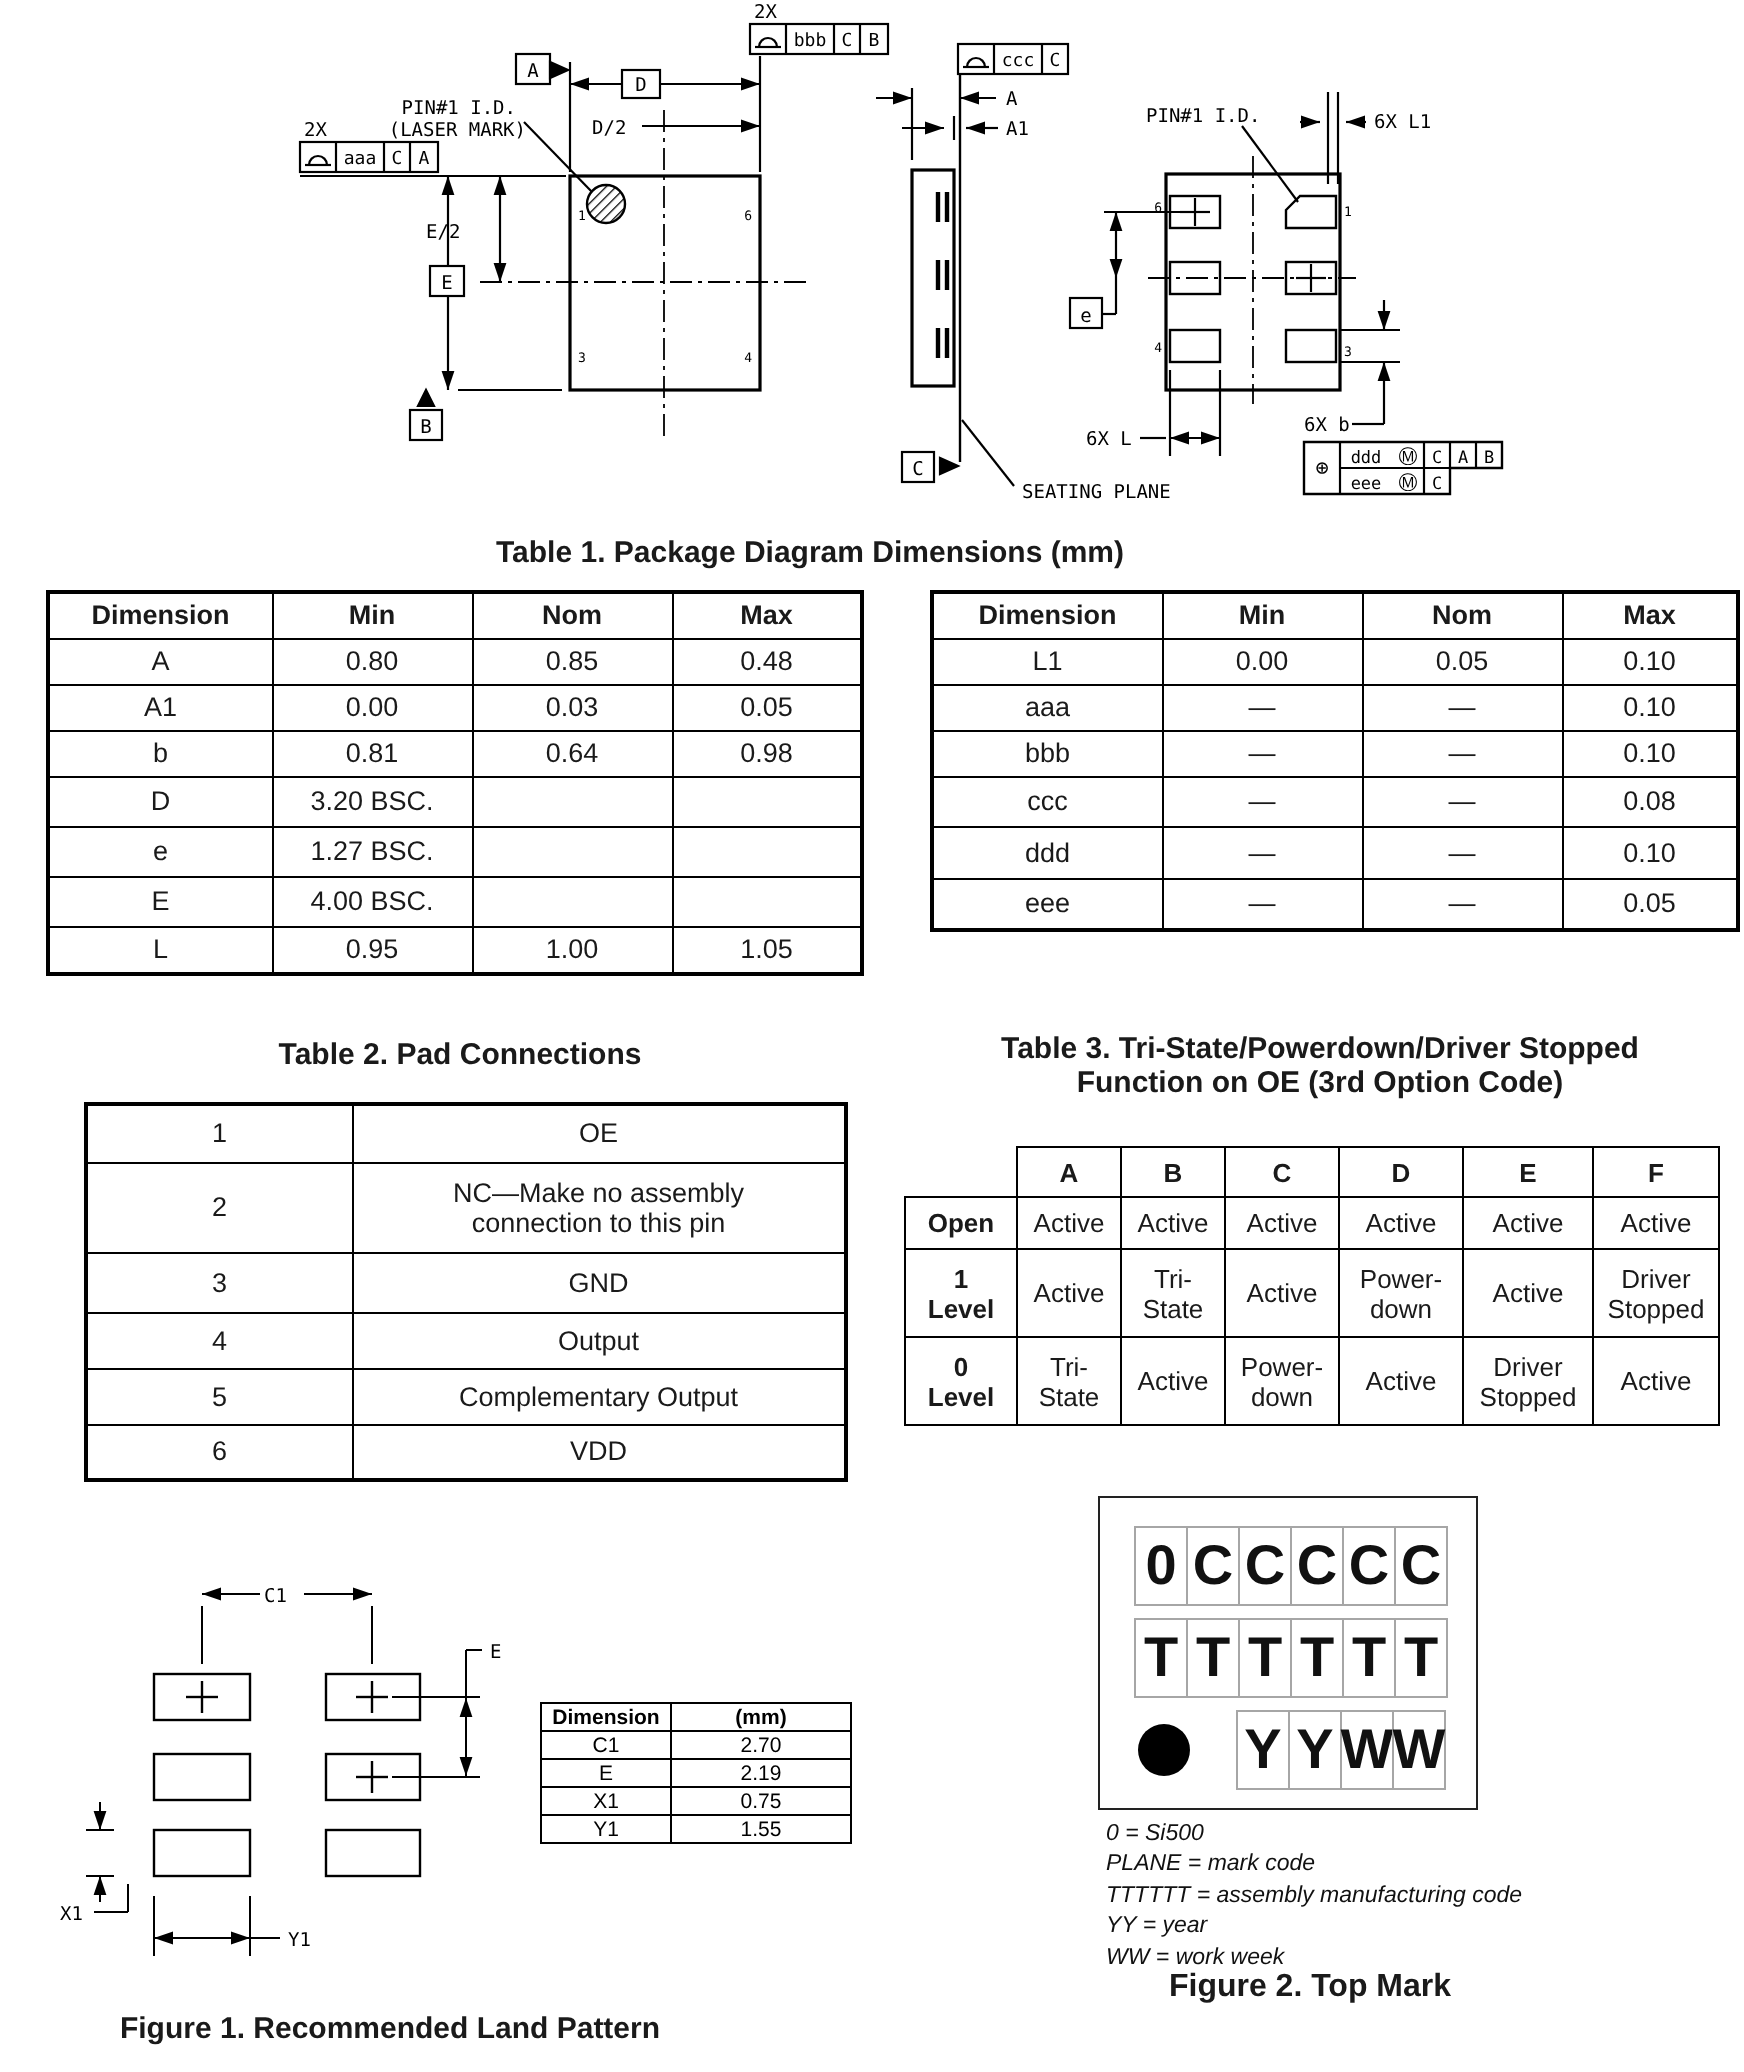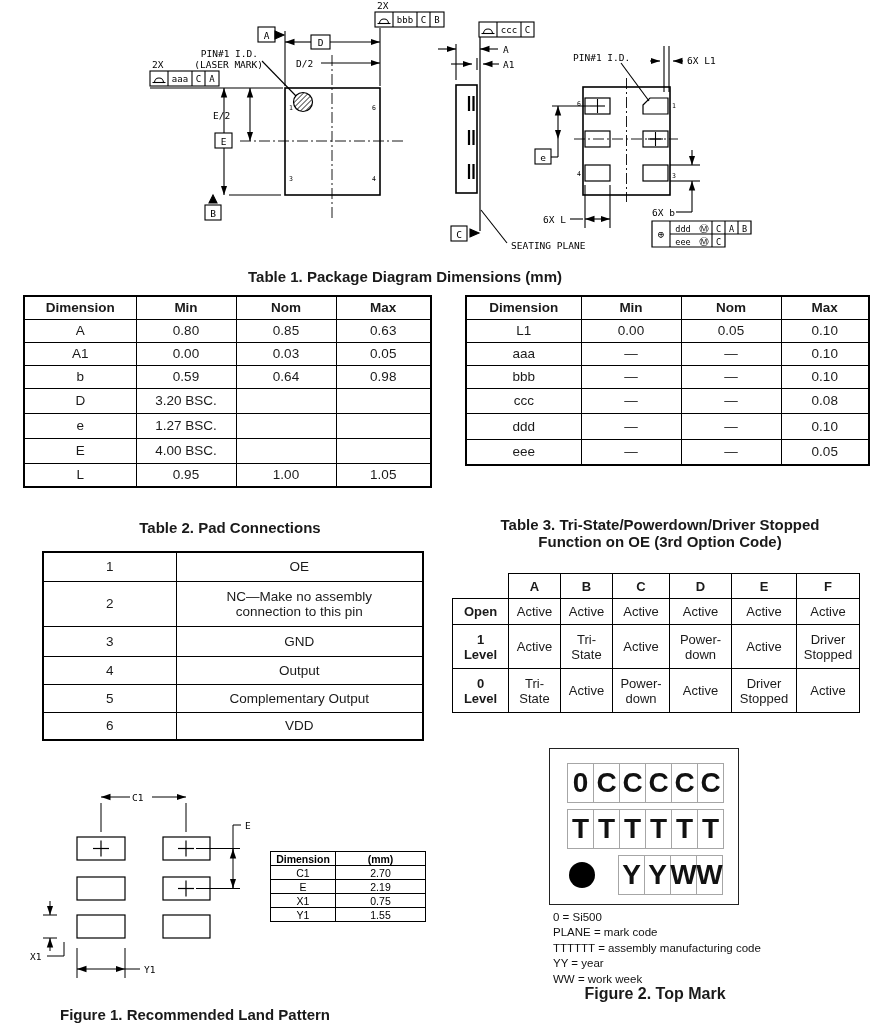--- a/index.html
+++ b/index.html
@@ -256,31 +256,31 @@
         <tr style="height:23px">
       <th>Dimension</th>
       <th>Min</th>
       <th>Nom</th>
       <th>Max</th>
     </tr>
     <tr style="height:23px">
           <td>A</td>
           <td>0.80</td>
           <td>0.85</td>
-          <td>0.63</td>
+          <td>0.48</td>
         </tr>
     <tr style="height:23px">
           <td>A1</td>
           <td>0.00</td>
           <td>0.03</td>
           <td>0.05</td>
         </tr>
     <tr style="height:23px">
           <td>b</td>
-          <td>0.59</td>
+          <td>0.81</td>
           <td>0.64</td>
           <td>0.98</td>
         </tr>
     <tr style="height:25px">
           <td>D</td>
           <td>3.20 BSC.</td>
           <td class="blank"></td>
           <td class="blank"></td>
         </tr>
     <tr style="height:25px">
@@ -545,21 +545,21 @@
       <div class="mcell">T</div>
     </div>
     <div id="mark-dot" class="abs" style="left:19px;top:113px;"></div>
     <div class="mrow" style="left:68px;top:106px;">
       <div class="mcell">Y</div>
       <div class="mcell">Y</div>
       <div class="mcell">W</div>
       <div class="mcell">W</div>
     </div>
   </div>
-  <div class="abs" style="left:553px;top:910px;width:260px;">
+  <div class="abs" style="left:553px;top:910px;width:260px;font-style:italic;">
     <div class="legend-line">0 = Si500</div>
     <div class="legend-line">PLANE = mark code</div>
     <div class="legend-line">TTTTTT = assembly manufacturing code</div>
     <div class="legend-line">YY = year</div>
     <div class="legend-line">WW = work week</div>
   </div>
   <div class="abs caption" style="left:535px;top:985px;width:240px;font-size:16px;">Figure 2. Top Mark</div>
 
 </div>
 

